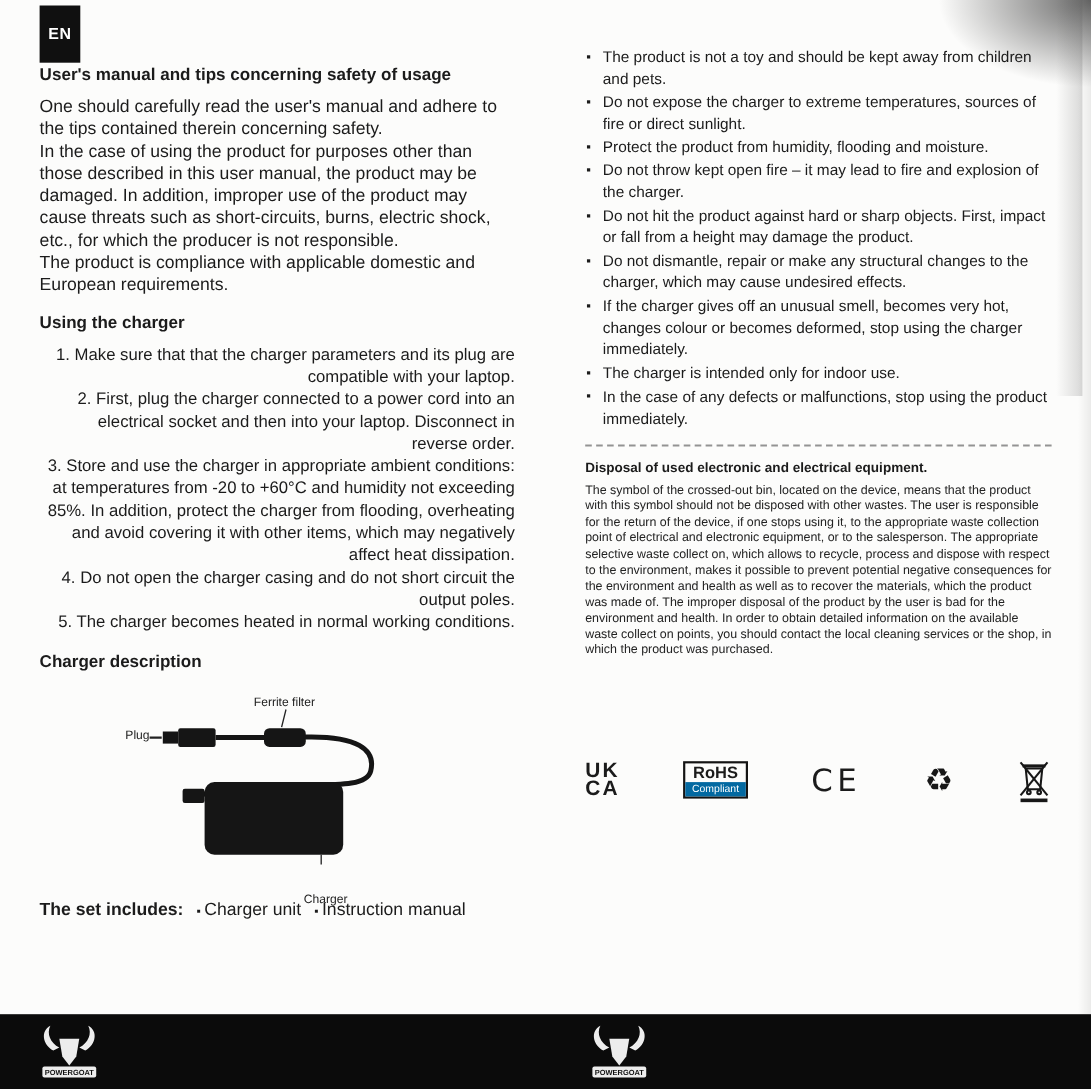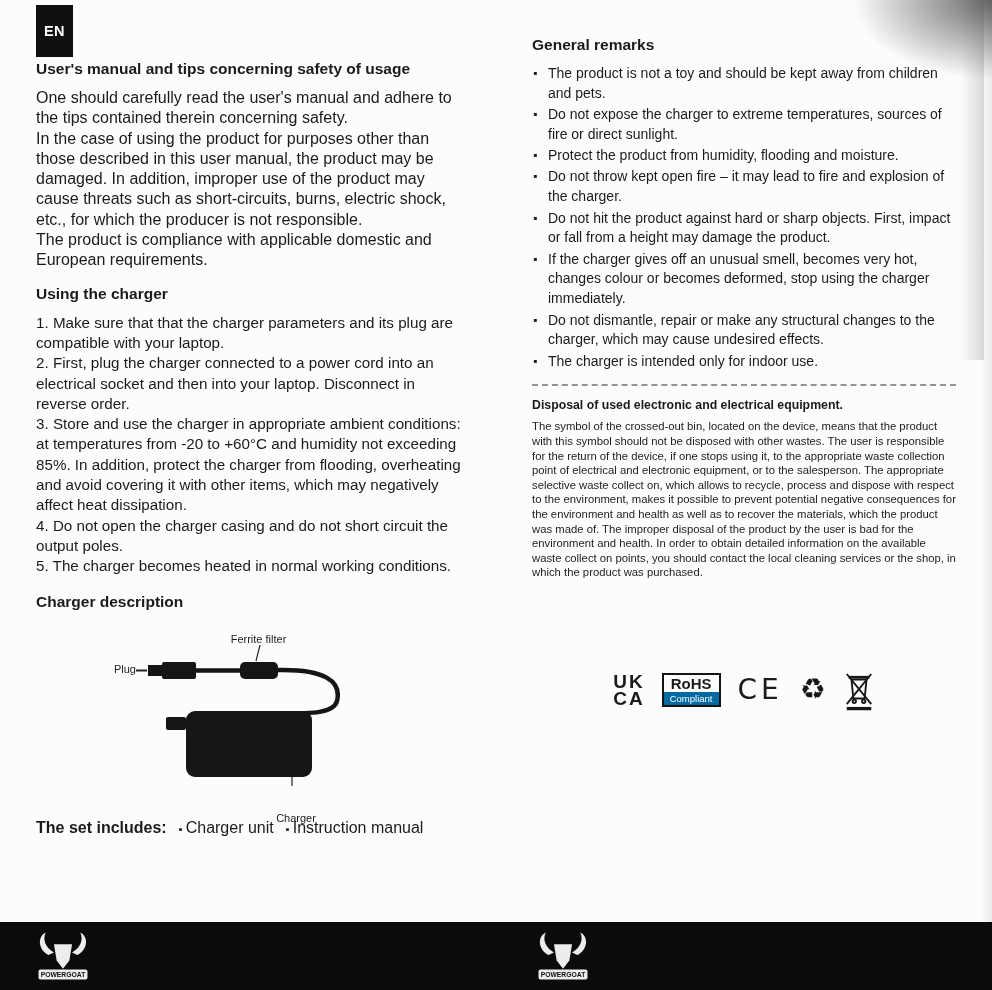--- a/index.html
+++ b/index.html
@@ -20,21 +20,21 @@
 
   .en-badge { position:absolute; top:5px; left:36px; width:37px; height:52px;
     background:#101010; color:#fff; display:flex; align-items:center; justify-content:center;
     font-weight:bold; font-size:14.5px; letter-spacing:.5px; }
 
   .col-left  { position:absolute; top:60px; left:36px;  width:432px; }
   .col-right { position:absolute; top:36px; left:532px; width:424px; }
 
   .section-h { font-size:15.5px; font-weight:700; margin-bottom:10px; }
   .body-text { font-size:16px; line-height:20.3px; white-space:pre-line; margin-bottom:14px; }
-  .steps { margin-bottom:16px; }
+  .steps { margin-bottom:16px;text-align:right; }
   .steps p { font-size:15.2px; line-height:20.3px; }
 
   .diagram { position:relative; width:432px; height:188px; margin-top:4px; }
   .dlabel { position:absolute; font-size:11px; color:#222; }
   .dlabel.ferrite { left:180px; top:12px; width:85px; text-align:center; }
   .dlabel.plug    { left:56px;  top:42px; width:44px; text-align:right; }
   .dlabel.charger { left:215px; top:166px; width:90px; text-align:center;margin-top:25px; }
 
   .set-includes { margin-top:10px; font-size:16px; }
   .set-includes .lbl { font-weight:700; }
@@ -43,21 +43,21 @@
   .inc-item::before { content:"▪ "; font-size:11px; }
 
   .remarks { list-style:none; margin-top:6px; }
   .remarks li { position:relative; padding-left:16px; font-size:14px; line-height:19.8px; margin-bottom:1.5px; }
   .remarks li::before { content:"▪"; position:absolute; left:1px; top:0; font-size:12px; }
 
   .divider { border:none; border-top:2px dashed #939393; margin:13px 0 12px; }
   .disposal-title { font-size:12.3px; font-weight:700; margin-bottom:7px; }
   .disposal-body  { font-size:11.3px; line-height:14.6px; color:#222; }
 
-  .marks { display:flex; align-items:center; justify-content:center; gap:17px; margin-top:88px; }
+  .marks { display:flex; align-items:center; justify-content:space-between; gap:17px; margin-top:88px; }
   .ukca { font-weight:700; font-size:19px; line-height:17px; letter-spacing:2px; }
   .rohs { border:2.5px solid #141414; text-align:center; }
   .rohs .top { font-size:15px; font-weight:700; padding:0 7px; }
   .rohs .bottom { background:#0369a1; color:#fff; font-size:9.5px; padding:1px 4px; }
   .ce { font-size:28px; letter-spacing:4px; font-family:"DejaVu Sans",sans-serif; }
   .recycle { font-size:29px; line-height:1; font-family:"DejaVu Sans",sans-serif; color:#171717; }
 
   .footer { position:absolute; left:0; bottom:0; width:100%; height:68px; background:#0b0b0b; }
   .goat { position:absolute; top:6px; }
   .goat.g1 { left:34px; } .goat.g2 { left:534px; }
@@ -113,30 +113,30 @@
       <div class="dlabel plug">Plug</div>
       <div class="dlabel charger">Charger</div>
     </div>
 
     <div class="set-includes">
       <span class="lbl">The set includes:</span><span class="inc-list"><span class="inc-item">Charger unit</span><span class="inc-item">Instruction manual</span></span>
     </div>
   </div>
 
   <div class="col-right">
-    <div class="section-h">General remarks</div>
     <ul class="remarks">
         <li>The product is not a toy and should be kept away from children and pets.</li>
         <li>Do not expose the charger to extreme temperatures, sources of fire or direct sunlight.</li>
         <li>Protect the product from humidity, flooding and moisture.</li>
         <li>Do not throw kept open fire – it may lead to fire and explosion of the charger.</li>
         <li>Do not hit the product against hard or sharp objects. First, impact or fall from a height may damage the product.</li>
+        <li>Do not dismantle, repair or make any structural changes to the charger, which may cause undesired effects.</li>
         <li>If the charger gives off an unusual smell, becomes very hot, changes colour or becomes deformed, stop using the charger immediately.</li>
-        <li>Do not dismantle, repair or make any structural changes to the charger, which may cause undesired effects.</li>
         <li>The charger is intended only for indoor use.</li>
+        <li>In the case of any defects or malfunctions, stop using the product immediately.</li>
       </ul>
 
     <hr class="divider">
 
     <div class="disposal-title">Disposal of used electronic and electrical equipment.</div>
     <div class="disposal-body">The symbol of the crossed-out bin, located on the device, means that the product with this symbol should not be disposed with other wastes. The user is responsible for the return of the device, if one stops using it, to the appropriate waste collection point of electrical and electronic equipment, or to the salesperson. The appropriate selective waste collect on, which allows to recycle, process and dispose with respect to the environment, makes it possible to prevent potential negative consequences for the environment and health as well as to recover the materials, which the product was made of. The improper disposal of the product by the user is bad for the environment and health. In order to obtain detailed information on the available waste collect on points, you should contact the local cleaning services or the shop, in which the product was purchased.</div>
 
     <div class="marks">
       <div class="ukca">
         <div>UK</div>

